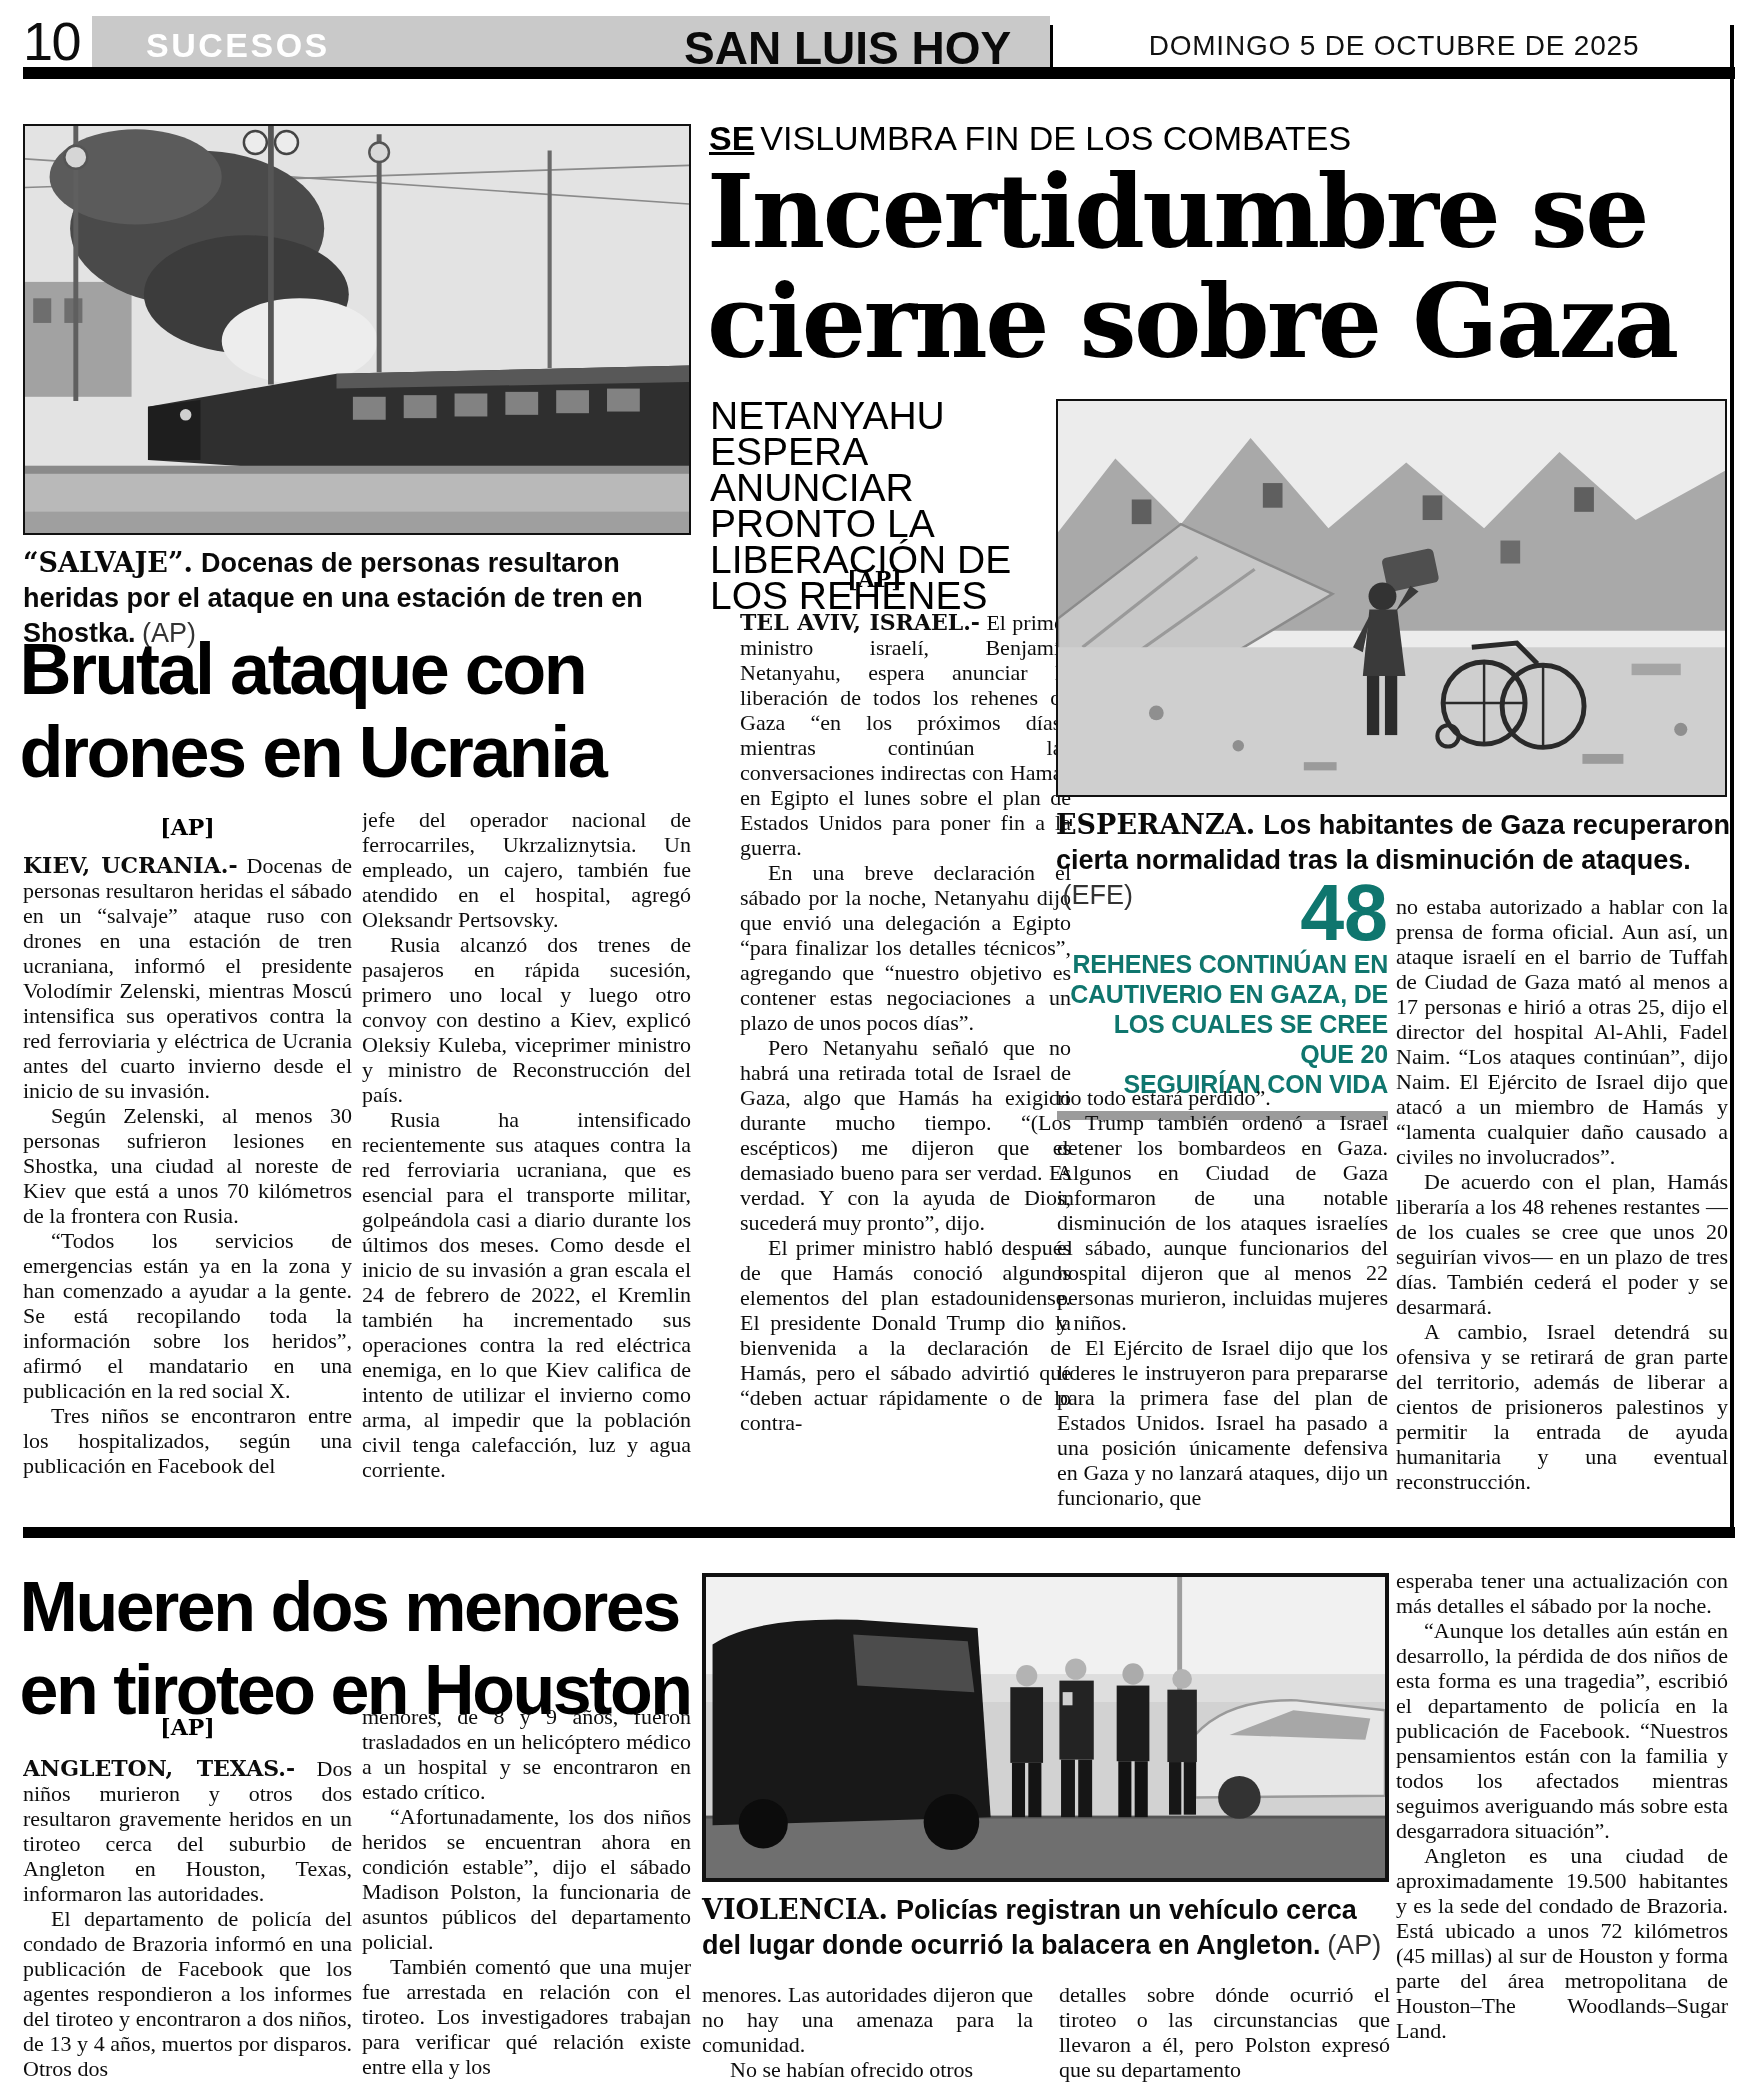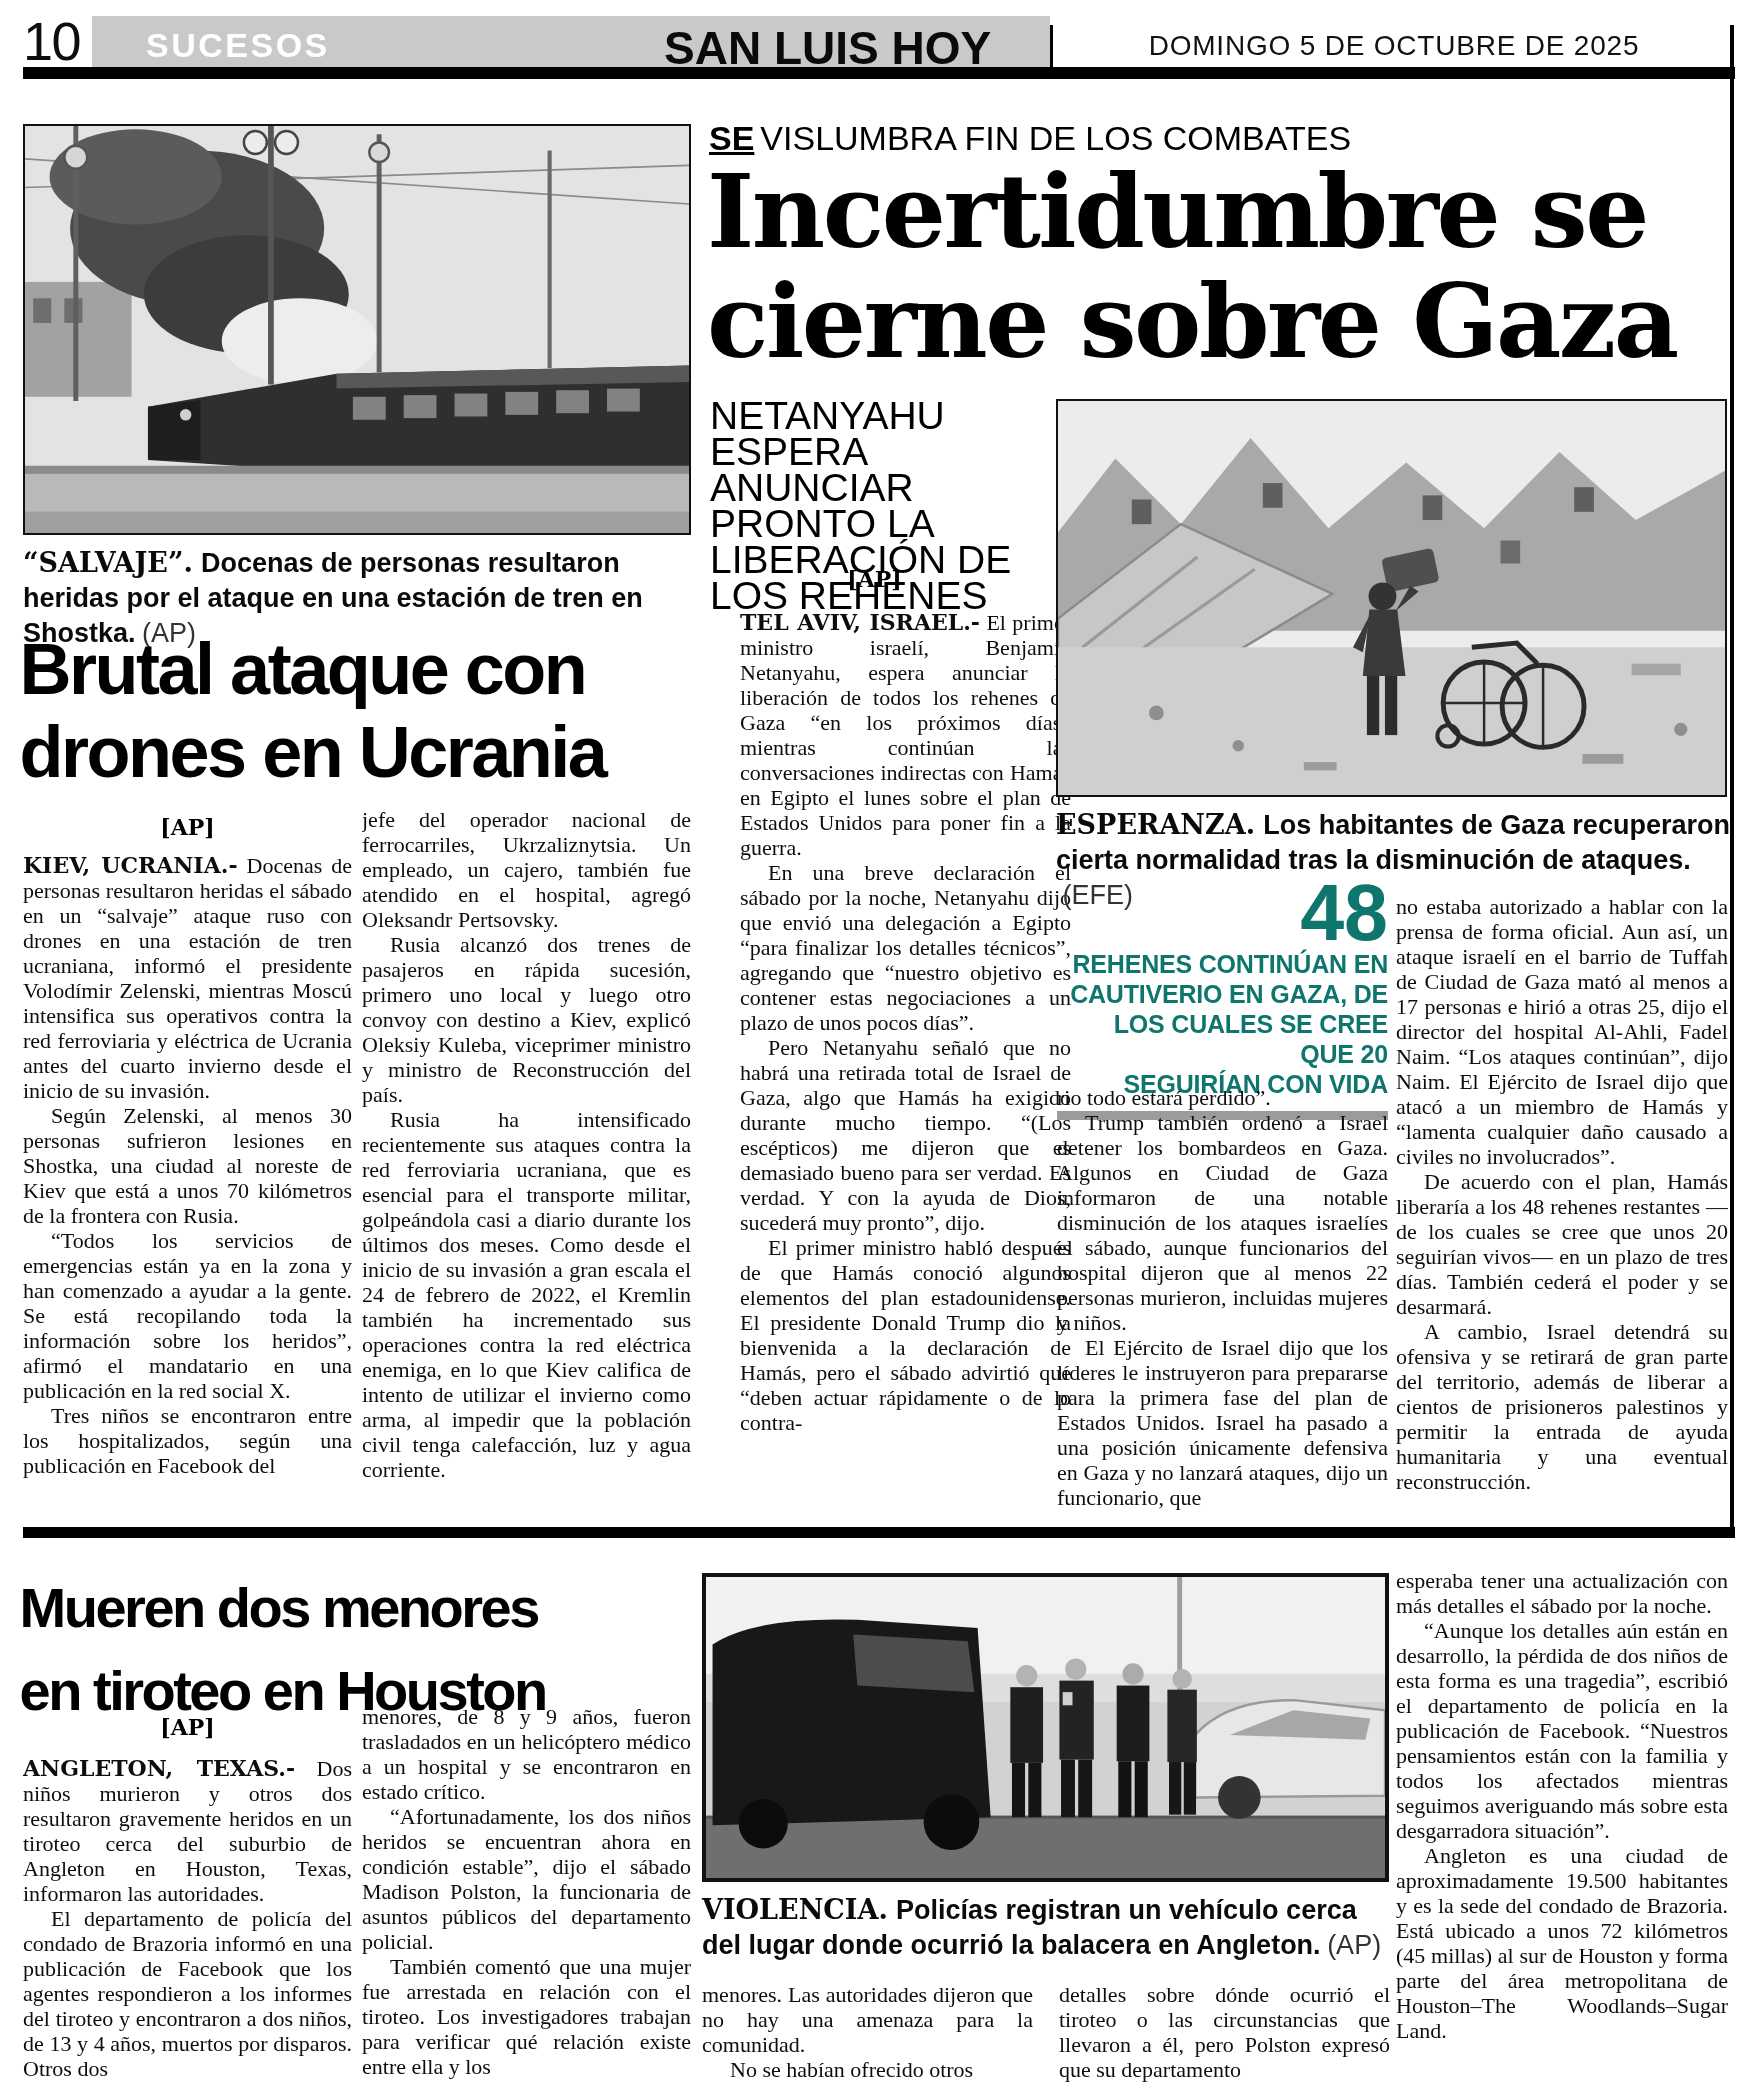--- a/index.html
+++ b/index.html
@@ -3,21 +3,21 @@
 <meta charset="utf-8">
 <style>
   html,body{margin:0;padding:0;background:#fff;}
   #page{position:relative;width:1743px;height:2095px;background:#ffffff;overflow:hidden;
         font-family:"Liberation Serif",serif;color:#0d0d0d;}
   .abs{position:absolute;}
   
   .pagenum{font-family:"Liberation Sans",sans-serif;font-weight:400;font-size:54px;letter-spacing:-1.6px;}
   .graybar{background:#c9c9c9;}
   .section-lbl{font-family:"Liberation Sans",sans-serif;font-weight:700;font-size:34px;color:#ffffff;letter-spacing:2.5px;}
-  .masthead{font-family:"Liberation Sans",sans-serif;font-weight:800;font-size:46px;letter-spacing:0px;color:#0a0a0a;}
+  .masthead{font-family:"Liberation Sans",sans-serif;font-weight:800;font-size:46px;letter-spacing:0px;color:#0a0a0a;margin-left:20px;}
   .datebox{font-family:"Liberation Sans",sans-serif;font-size:28px;color:#111;text-align:center;letter-spacing:0.8px;}
   .blackbar{background:#000;}
   .vrule{background:#000;}
   
   .hl-sans{font-family:"Liberation Sans",sans-serif;font-weight:700;font-size:72px;line-height:83px;letter-spacing:-2.5px;color:#000;}
   .hl-slab{font-family:"DejaVu Serif",serif;font-weight:700;font-size:101px;line-height:110px;letter-spacing:-2.5px;color:#000;}
   .kicker{font-family:"Liberation Sans",sans-serif;font-size:34px;color:#000;}
   .kicker b{font-weight:700;margin-right:6px;text-decoration:underline;}
   .deck{font-family:"Liberation Sans",sans-serif;font-size:39px;line-height:36px;color:#000;}
   .byline{font-family:"DejaVu Serif",serif;font-weight:700;font-size:22px;text-align:center;color:#000;}
@@ -186,21 +186,21 @@
     <p class="ind">El Ejército de Israel dijo que los líderes le instruyeron para prepararse para la primera fase del plan de Estados Unidos. Israel ha pasado a una posición únicamente defensiva en Gaza y no lanzará ataques, dijo un funcionario, que</p>
   </div>
   <div class="abs bt" style="left:1396px;top:882px;width:332px;height:642px;margin-top:12px;">
     <p>no estaba autorizado a hablar con la prensa de forma oficial. Aun así, un ataque israelí en el barrio de Tuffah de Ciudad de Gaza mató al menos a 17 personas e hirió a otras 25, dijo el director del hospital Al-Ahli, Fadel Naim. “Los ataques continúan”, dijo Naim. El Ejército de Israel dijo que atacó a un miembro de Hamás y “lamenta cualquier daño causado a civiles no involucrados”.</p>
     <p class="ind">De acuerdo con el plan, Hamás liberaría a los 48 rehenes restantes —de los cuales se cree que unos 20 seguirían vivos— en un plazo de tres días. También cederá el poder y se desarmará.</p>
     <p class="ind">A cambio, Israel detendrá su ofensiva y se retirará de gran parte del territorio, además de liberar a cientos de prisioneros palestinos y permitir la entrada de ayuda humanitaria y una eventual reconstrucción.</p>
   </div>
 
   <div class="abs divider" style="left:23px;top:1527px;width:1712px;height:10.6px;"></div>
 
-  <div class="abs hl-sans" style="left:19.6px;top:1566px;width:687px;font-size:56px;">
+  <div class="abs hl-sans" style="left:19.6px;top:1566px;width:687px;font-size:70px;">
     <div>Mueren dos menores</div>
     <div>en tiroteo en Houston</div>
   </div>
   <div class="abs byline" style="left:23px;top:1714px;width:329px;">[AP]</div>
   <div class="abs bt" style="left:23px;top:1756px;width:329px;height:336px;">
     <p><span class="dl">ANGLETON, TEXAS.-</span> <span>Dos niños murieron y otros dos resultaron gravemente heridos en un tiroteo cerca del suburbio de Angleton en Houston, Texas, informaron las autoridades.</span></p>
     <p class="ind">El departamento de policía del condado de Brazoria informó en una publicación de Facebook que los agentes respondieron a los informes del tiroteo y encontraron a dos niños, de 13 y 4 años, muertos por disparos. Otros dos</p>
   </div>
   <div class="abs bt" style="left:362px;top:1704px;width:329px;height:388px;">
     <p>menores, de 8 y 9 años, fueron trasladados en un helicóptero médico a un hospital y se encontraron en estado crítico.</p>

